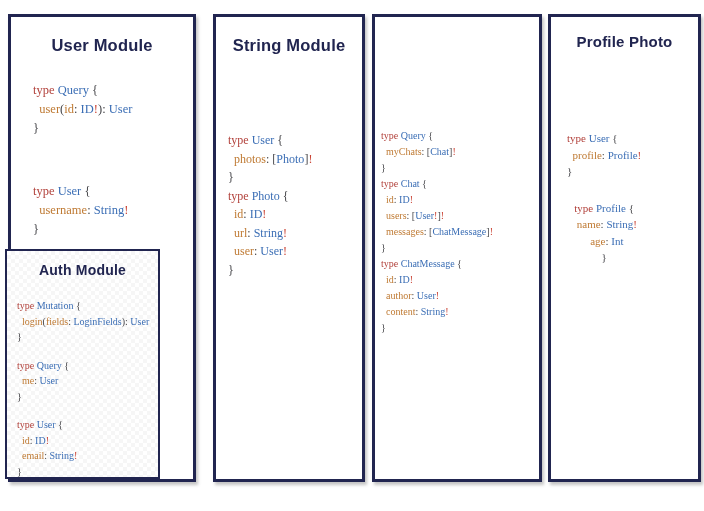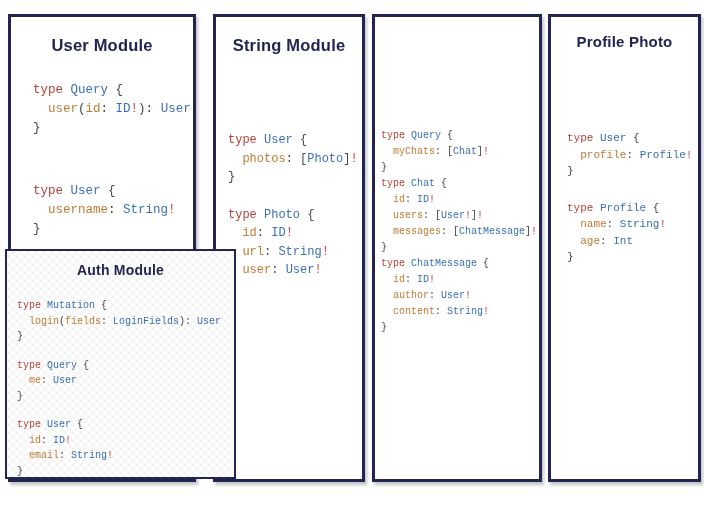--- a/index.html
+++ b/index.html
@@ -9,48 +9,48 @@
   }
   .card{
     position:absolute;background:#ffffff;border:3px solid var(--navy);
     box-sizing:border-box;box-shadow:2px 3px 3px rgba(125,125,125,0.45);
   }
   #card-user{left:8px;top:14px;width:188px;height:468px;}
   #card-gallery{left:213px;top:14px;width:152px;height:468px;}
   #card-chat{left:372px;top:14px;width:170px;height:468px;}
   #card-profile{left:548px;top:14px;width:153px;height:468px;}
   #card-auth{
-    left:5px;top:249px;width:231px;height:230px;z-index:2;border-width:2px;
+    left:5px;top:249px;width:155px;height:230px;z-index:2;border-width:2px;
     box-shadow:none;
     background-color:#ffffff;
     background-image:
       linear-gradient(45deg, rgba(0,0,0,0.035) 25%, transparent 25%, transparent 75%, rgba(0,0,0,0.035) 75%),
       linear-gradient(45deg, rgba(0,0,0,0.035) 25%, transparent 25%, transparent 75%, rgba(0,0,0,0.035) 75%);
     background-size:8px 8px;background-position:0 0,4px 4px;
   }
   .card-title{
     text-align:center;font-weight:bold;color:var(--navy);
     font-size:16.5px;margin-top:19px;letter-spacing:0.2px;
   }
   #card-profile .card-title{font-size:15px;margin-top:16px;}
   #card-auth .card-title{font-size:14px;margin-top:11px;}
   .code{
-    position:absolute;font-family:Liberation Mono, monospace;
+    position:absolute;font-family:Liberation Serif, serif;
     white-space:pre;text-align:left;
   }
   #code-user{left:22px;top:64px;font-size:12.5px;line-height:19px;}
   #code-user .code-block + .code-block{margin-top:44px;}
   #code-auth{left:10px;top:47px;font-size:10px;line-height:15.5px;}
   #code-auth .code-block + .code-block{margin-top:13px;}
   #code-gallery{left:12px;top:114px;font-size:12px;line-height:18.5px;}
-  #code-gallery .code-block + .code-block{margin-top:19px;}
+  #code-gallery .code-block + .code-block{}
   #code-chat{left:6px;top:111px;font-size:10px;line-height:16px;}
   #code-chat .code-block + .code-block{margin-top:0;}
   #code-profile{left:16px;top:113px;font-size:11px;line-height:16.5px;}
-  #code-profile .code-block + .code-block{margin-top:20px;}
+  #code-profile .code-block + .code-block{margin-top:20px;text-align:center;}
   .tok-k{color:var(--kw);}
   .tok-t{color:var(--type);}
   .tok-f{color:var(--field);}
   .tok-p{color:var(--punct);}
   .tok-b{color:var(--bang);}
 </style>
 </head>
 <body>
 
 <div id="canvas">

